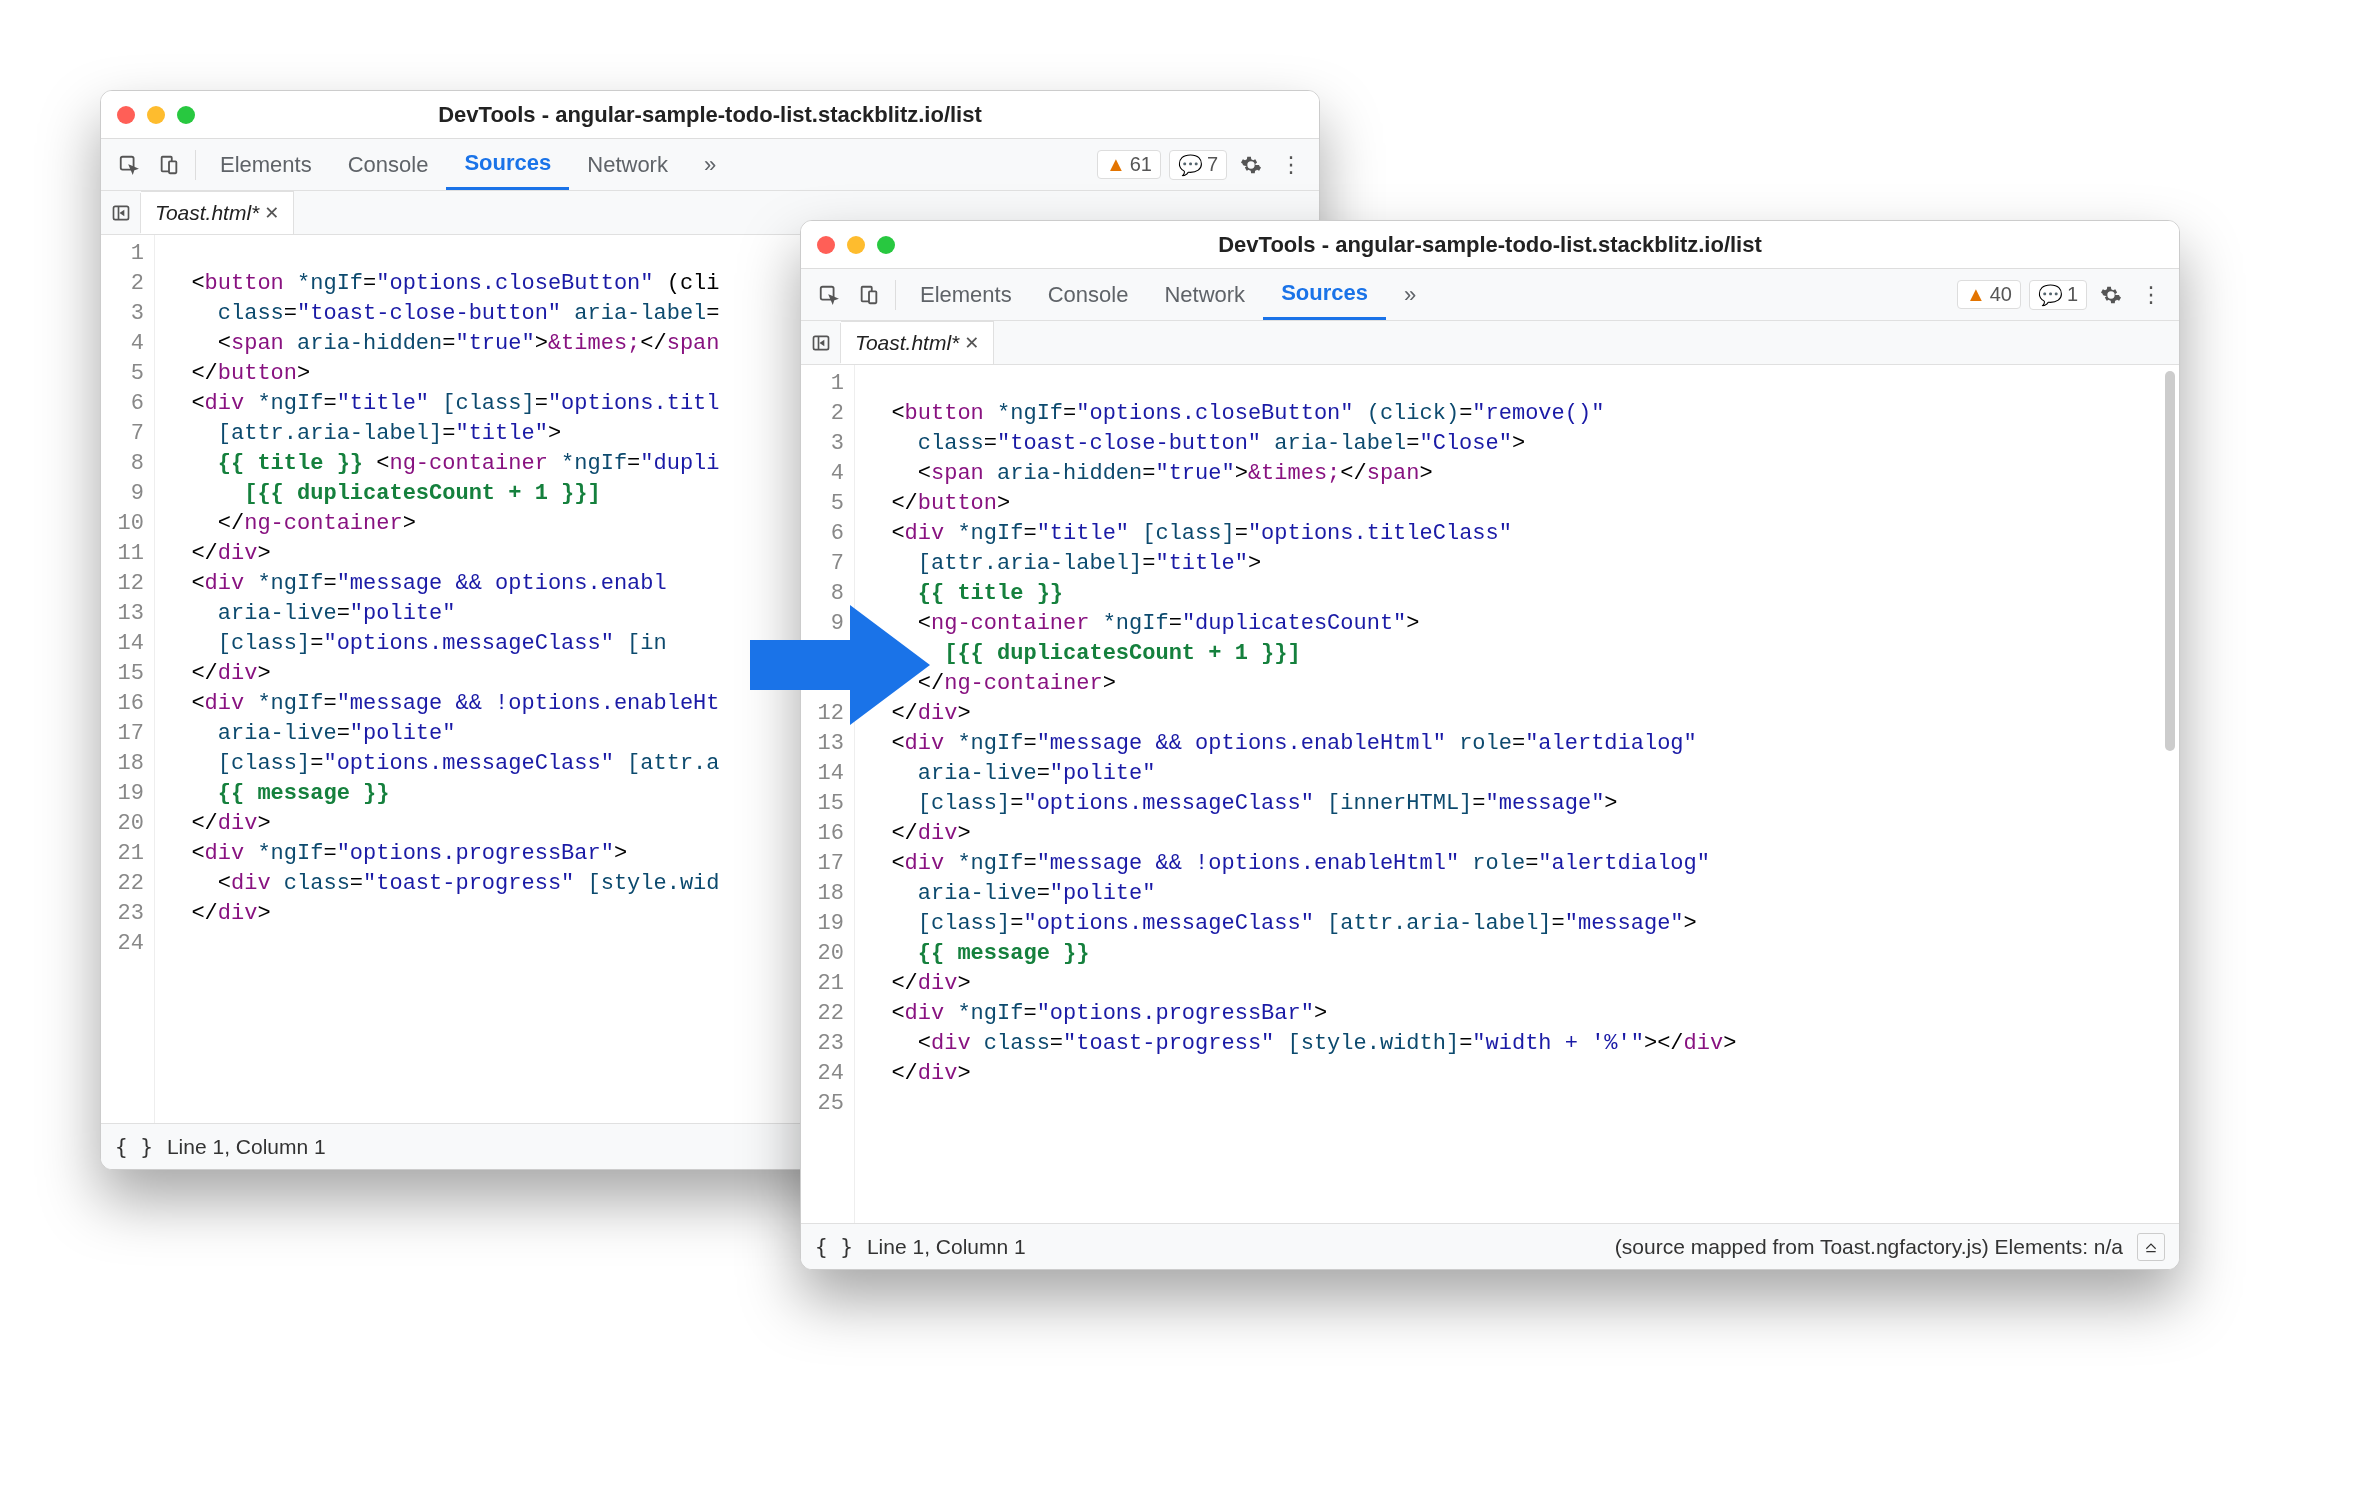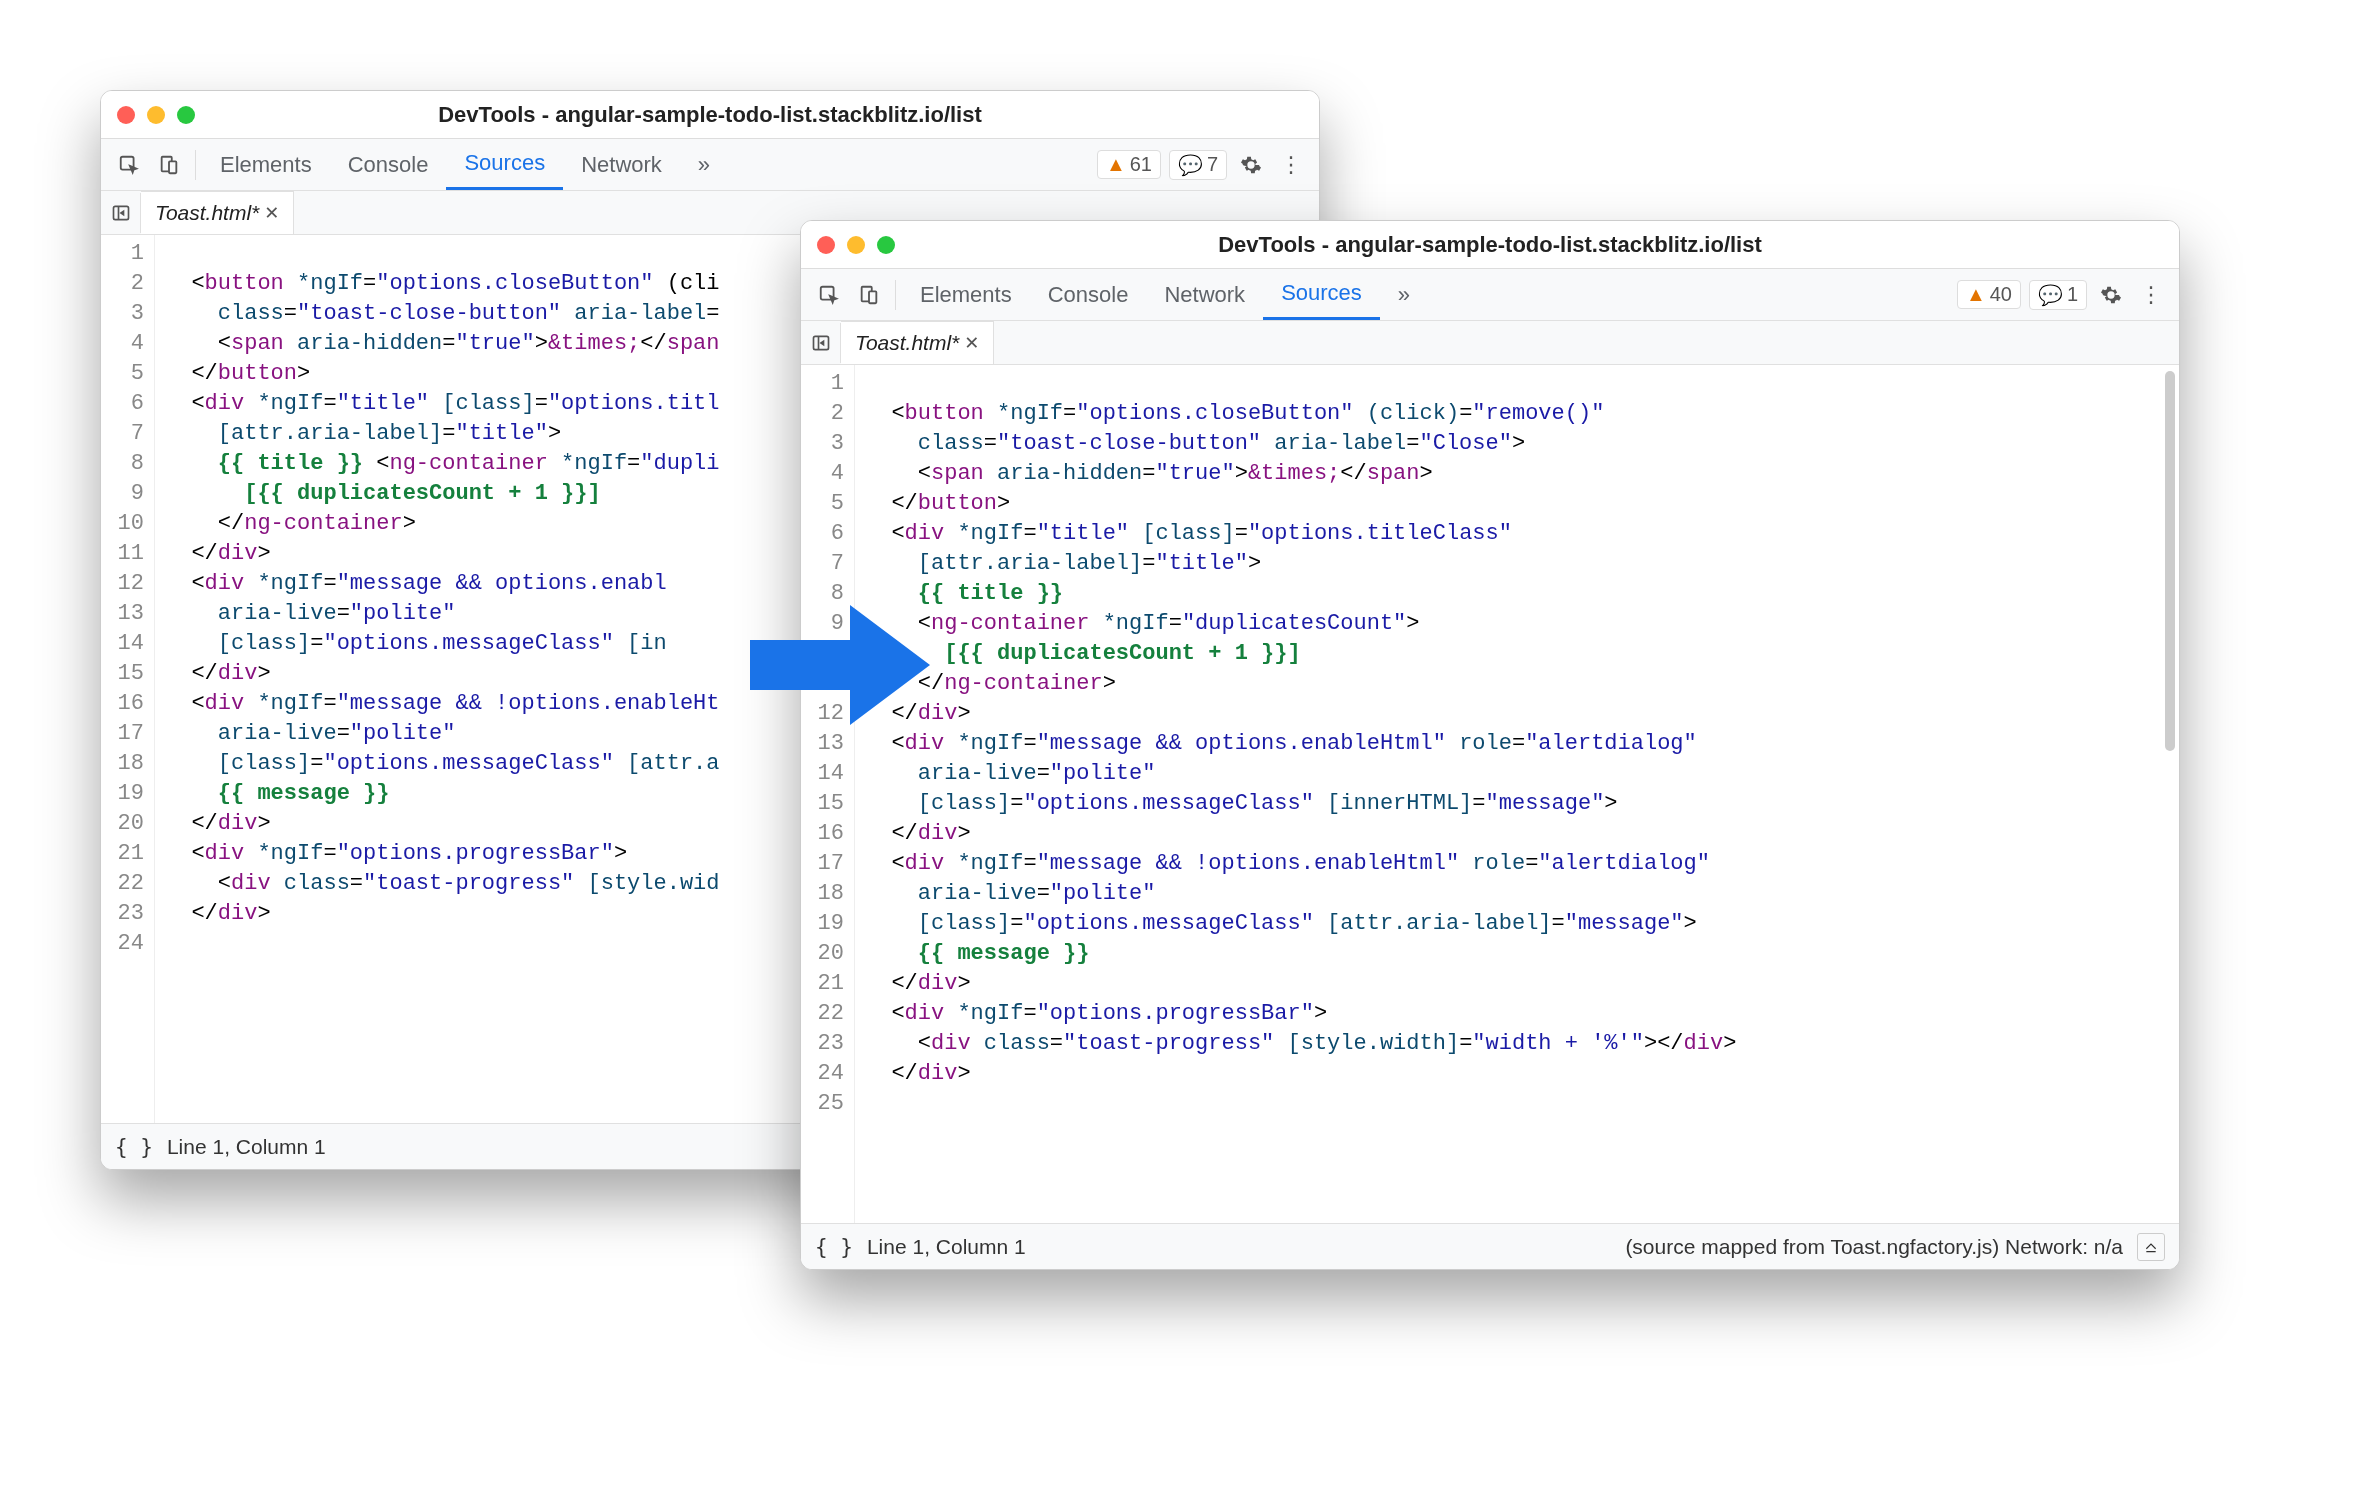--- a/index.html
+++ b/index.html
@@ -54,21 +54,21 @@
   }
   .toolbar .iconbtn {
     width: 40px; height: 40px; display:flex; align-items:center; justify-content:center;
     color:#555;
   }
   .toolbar .divider { width:1px; height:30px; background:#ddd; margin: 0 6px; }
   .toolbar .tab {
     padding: 0 18px; height:100%; display:flex; align-items:center; color:#5f6368;
     cursor: default;
   }
-  .toolbar .tab.active { color:#1a73e8; border-bottom: 3px solid #1a73e8; font-weight:400; }
+  .toolbar .tab.active { color:#1a73e8; border-bottom: 3px solid #1a73e8; font-weight:700; }
   .toolbar .spacer { flex:1; }
   .badge {
     display:flex; align-items:center; gap:4px;
     border: 1px solid #ddd; border-radius: 4px;
     padding: 2px 8px; margin: 0 4px;
     font-size: 20px; background:#fff;
   }
   .badge .warn-ico { color:#e37400; }
   .badge .info-ico { color:#1a73e8; }
   
@@ -268,21 +268,21 @@
     <div class="code" id="front-code"><br><span class="pun">  </span><span class="pun">&lt;</span><span class="tag">button</span><span class="pun"> </span><span class="attr">*ngIf</span><span class="pun">=</span><span class="str">"options.closeButton"</span><span class="pun"> </span><span class="attr">(click)</span><span class="pun">=</span><span class="str">"remove()"</span><br><span class="pun">    </span><span class="attr">class</span><span class="pun">=</span><span class="str">"toast-close-button"</span><span class="pun"> </span><span class="attr">aria-label</span><span class="pun">=</span><span class="str">"Close"</span><span class="pun">&gt;</span><br><span class="pun">    </span><span class="pun">&lt;</span><span class="tag">span</span><span class="pun"> </span><span class="attr">aria-hidden</span><span class="pun">=</span><span class="str">"true"</span><span class="pun">&gt;</span><span class="amp">&amp;times;</span><span class="pun">&lt;/</span><span class="tag">span</span><span class="pun">&gt;</span><br><span class="pun">  </span><span class="pun">&lt;/</span><span class="tag">button</span><span class="pun">&gt;</span><br><span class="pun">  </span><span class="pun">&lt;</span><span class="tag">div</span><span class="pun"> </span><span class="attr">*ngIf</span><span class="pun">=</span><span class="str">"title"</span><span class="pun"> </span><span class="attr">[class]</span><span class="pun">=</span><span class="str">"options.titleClass"</span><br><span class="pun">    </span><span class="attr">[attr.aria-label]</span><span class="pun">=</span><span class="str">"title"</span><span class="pun">&gt;</span><br><span class="expr">    {{ title }}</span><br><span class="pun">    </span><span class="pun">&lt;</span><span class="tag">ng-container</span><span class="pun"> </span><span class="attr">*ngIf</span><span class="pun">=</span><span class="str">"duplicatesCount"</span><span class="pun">&gt;</span><br><span class="expr">      [{{ duplicatesCount + 1 }}]</span><br><span class="pun">    </span><span class="pun">&lt;/</span><span class="tag">ng-container</span><span class="pun">&gt;</span><br><span class="pun">  </span><span class="pun">&lt;/</span><span class="tag">div</span><span class="pun">&gt;</span><br><span class="pun">  </span><span class="pun">&lt;</span><span class="tag">div</span><span class="pun"> </span><span class="attr">*ngIf</span><span class="pun">=</span><span class="str">"message &amp;&amp; options.enableHtml"</span><span class="pun"> </span><span class="attr">role</span><span class="pun">=</span><span class="str">"alertdialog"</span><br><span class="pun">    </span><span class="attr">aria-live</span><span class="pun">=</span><span class="str">"polite"</span><br><span class="pun">    </span><span class="attr">[class]</span><span class="pun">=</span><span class="str">"options.messageClass"</span><span class="pun"> </span><span class="attr">[innerHTML]</span><span class="pun">=</span><span class="str">"message"</span><span class="pun">&gt;</span><br><span class="pun">  </span><span class="pun">&lt;/</span><span class="tag">div</span><span class="pun">&gt;</span><br><span class="pun">  </span><span class="pun">&lt;</span><span class="tag">div</span><span class="pun"> </span><span class="attr">*ngIf</span><span class="pun">=</span><span class="str">"message &amp;&amp; !options.enableHtml"</span><span class="pun"> </span><span class="attr">role</span><span class="pun">=</span><span class="str">"alertdialog"</span><br><span class="pun">    </span><span class="attr">aria-live</span><span class="pun">=</span><span class="str">"polite"</span><br><span class="pun">    </span><span class="attr">[class]</span><span class="pun">=</span><span class="str">"options.messageClass"</span><span class="pun"> </span><span class="attr">[attr.aria-label]</span><span class="pun">=</span><span class="str">"message"</span><span class="pun">&gt;</span><br><span class="expr">    {{ message }}</span><br><span class="pun">  </span><span class="pun">&lt;/</span><span class="tag">div</span><span class="pun">&gt;</span><br><span class="pun">  </span><span class="pun">&lt;</span><span class="tag">div</span><span class="pun"> </span><span class="attr">*ngIf</span><span class="pun">=</span><span class="str">"options.progressBar"</span><span class="pun">&gt;</span><br><span class="pun">    </span><span class="pun">&lt;</span><span class="tag">div</span><span class="pun"> </span><span class="attr">class</span><span class="pun">=</span><span class="str">"toast-progress"</span><span class="pun"> </span><span class="attr">[style.width]</span><span class="pun">=</span><span class="str">"width + '%'"</span><span class="pun">&gt;&lt;/</span><span class="tag">div</span><span class="pun">&gt;</span><br><span class="pun">  </span><span class="pun">&lt;/</span><span class="tag">div</span><span class="pun">&gt;</span><br><br></div>
     <div class="scrollhint">
         <div class="scrollthumb"></div>
       </div>
   </div>
   <div class="statusbar">
     <span style="font-family:monospace;">{ }</span>
     <span>Line 1, Column 1</span>
     <div class="right">
       <span>
-        <span>(source mapped from </span><span class="link">Toast.ngfactory.js</span><span>) Network: n/a</span>
+        <span>(source mapped from </span><span class="link">Toast.ngfactory.js</span><span>) Elements: n/a</span>
       </span>
       <span class="boxbtn">
         <svg width="14" height="14" viewBox="0 0 24 24" fill="none" stroke="currentColor" stroke-width="2">
             <path d="M4 15l8-8 8 8"></path>
             <path d="M4 20h16"></path>
           </svg>
       </span>
     </div>
   </div>
 </div>

